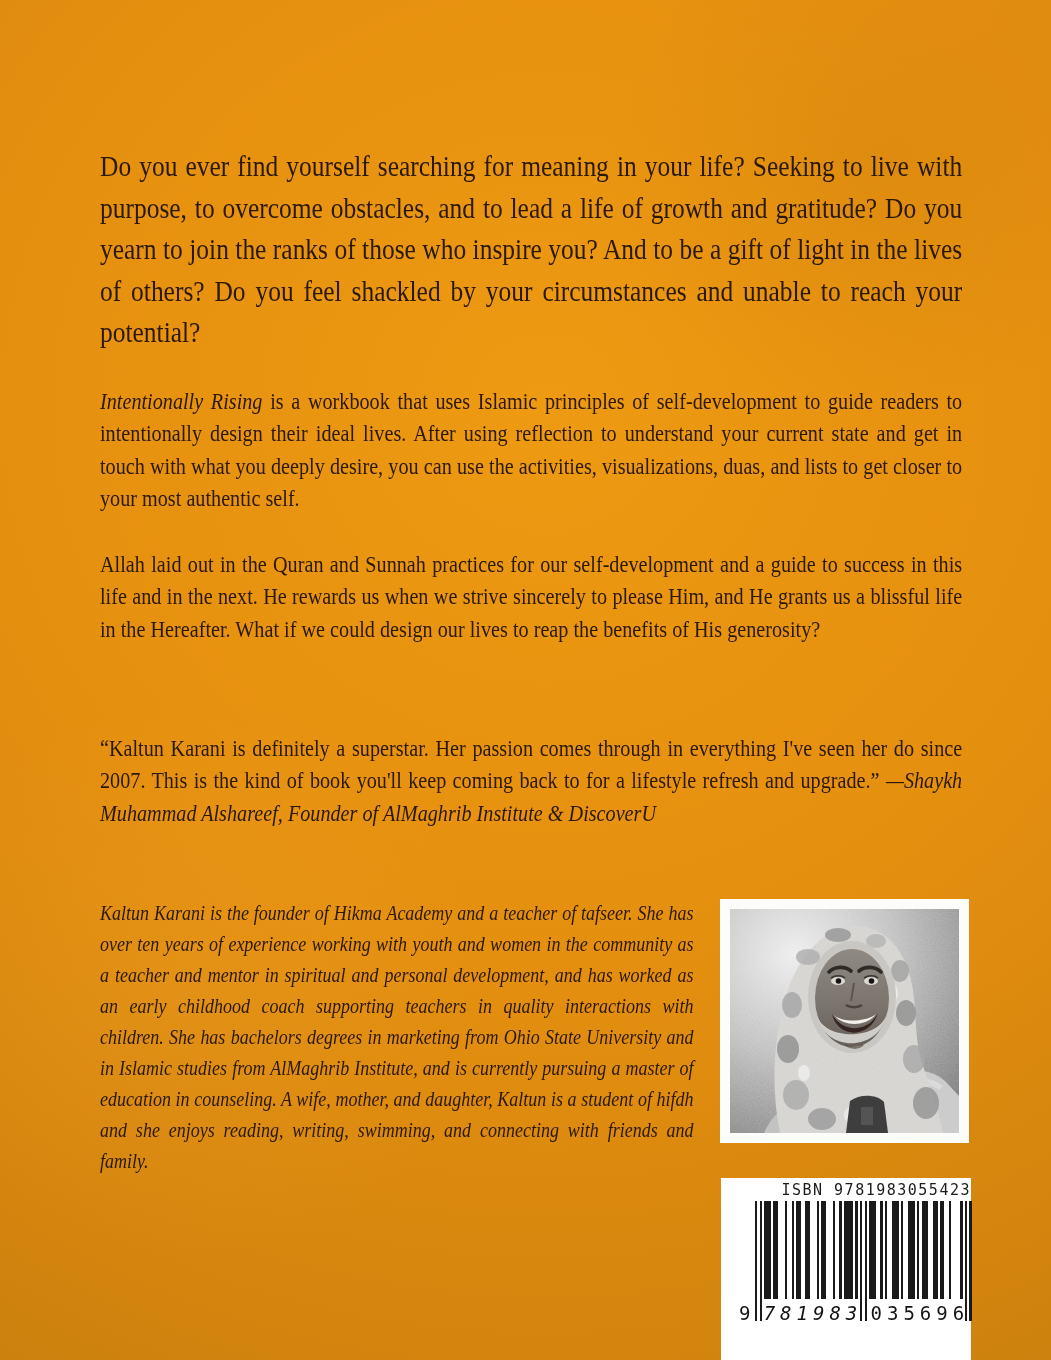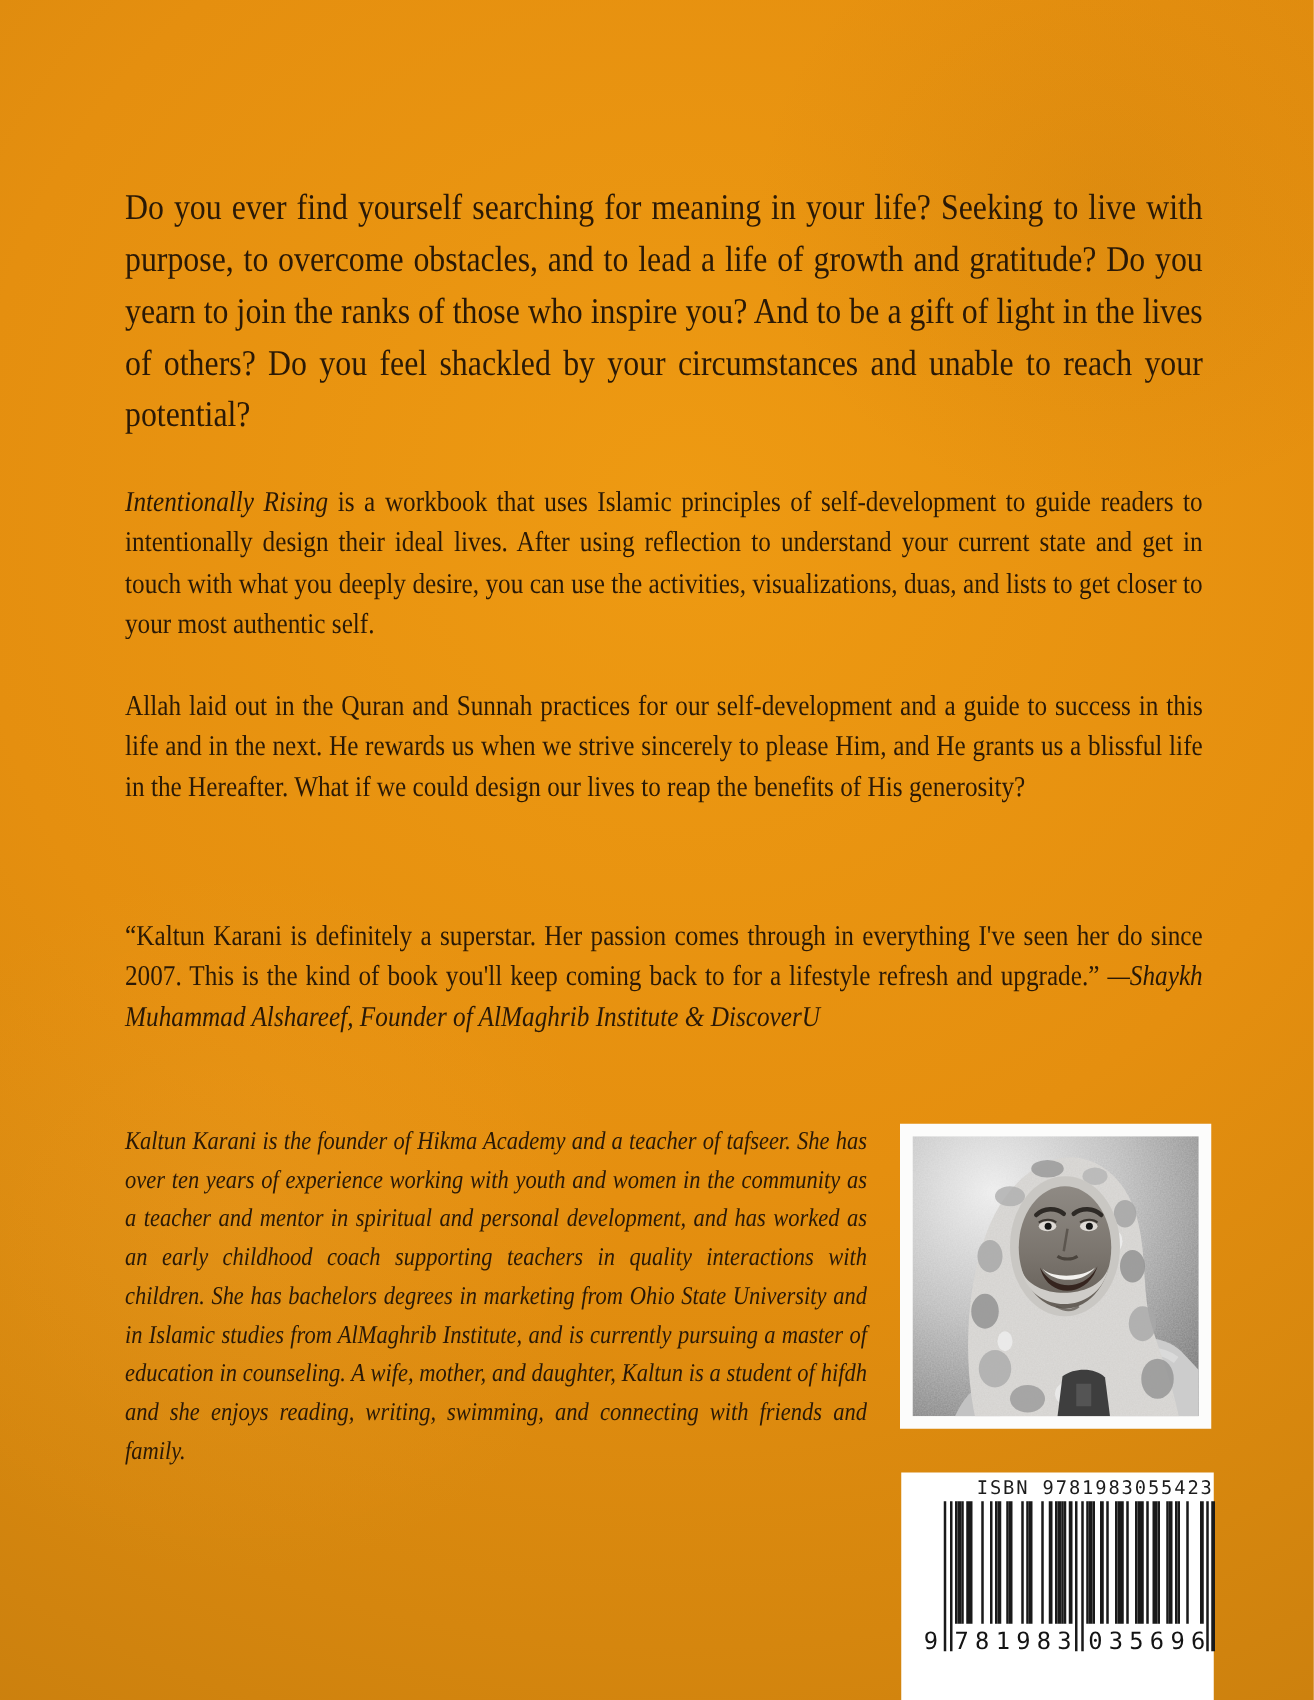--- a/index.html
+++ b/index.html
@@ -40,21 +40,21 @@
   }
   .bars{position:relative;width:216px;height:120px;display:flex;align-items:flex-start;margin-top:1px;}
   .m{flex:1 1 0;height:98px;}
   .m.b{background:#1a1a1a;}
   .m.bg{background:#1a1a1a;height:120px;}
   .digit{
     position:absolute;bottom:-3px;font-family:"DejaVu Sans Mono",monospace;
     font-size:19px;line-height:22px;color:#141414;
   }
   .d-left{left:-16px;}
-  .d-mid{left:4%;width:42%;text-align:center;letter-spacing:5px;}
+  .d-mid{left:4%;width:42%;text-align:center;letter-spacing:5px;font-style:italic;}
   .d-right{left:53.5%;width:42%;text-align:center;letter-spacing:5px;}
 </style>
 </head>
 <body>
 
 <div class="cover">
 
   <p class="para p-hook">Do you ever find yourself searching for meaning in your life? Seeking to live with purpose, to overcome obstacles, and to lead a life of growth and gratitude? Do you yearn to join the ranks of those who inspire you? And to be a gift of light in the lives of others? Do you feel shackled by your circumstances and unable to reach your potential?</p>
 
   <p class="para p-desc"><em>Intentionally Rising</em><span> is a workbook that uses Islamic principles of self-development to guide readers to intentionally design their ideal lives. After using reflection to understand your current state and get in touch with what you deeply desire, you can use the activities, visualizations, duas, and lists to get closer to your most authentic self.</span></p>

